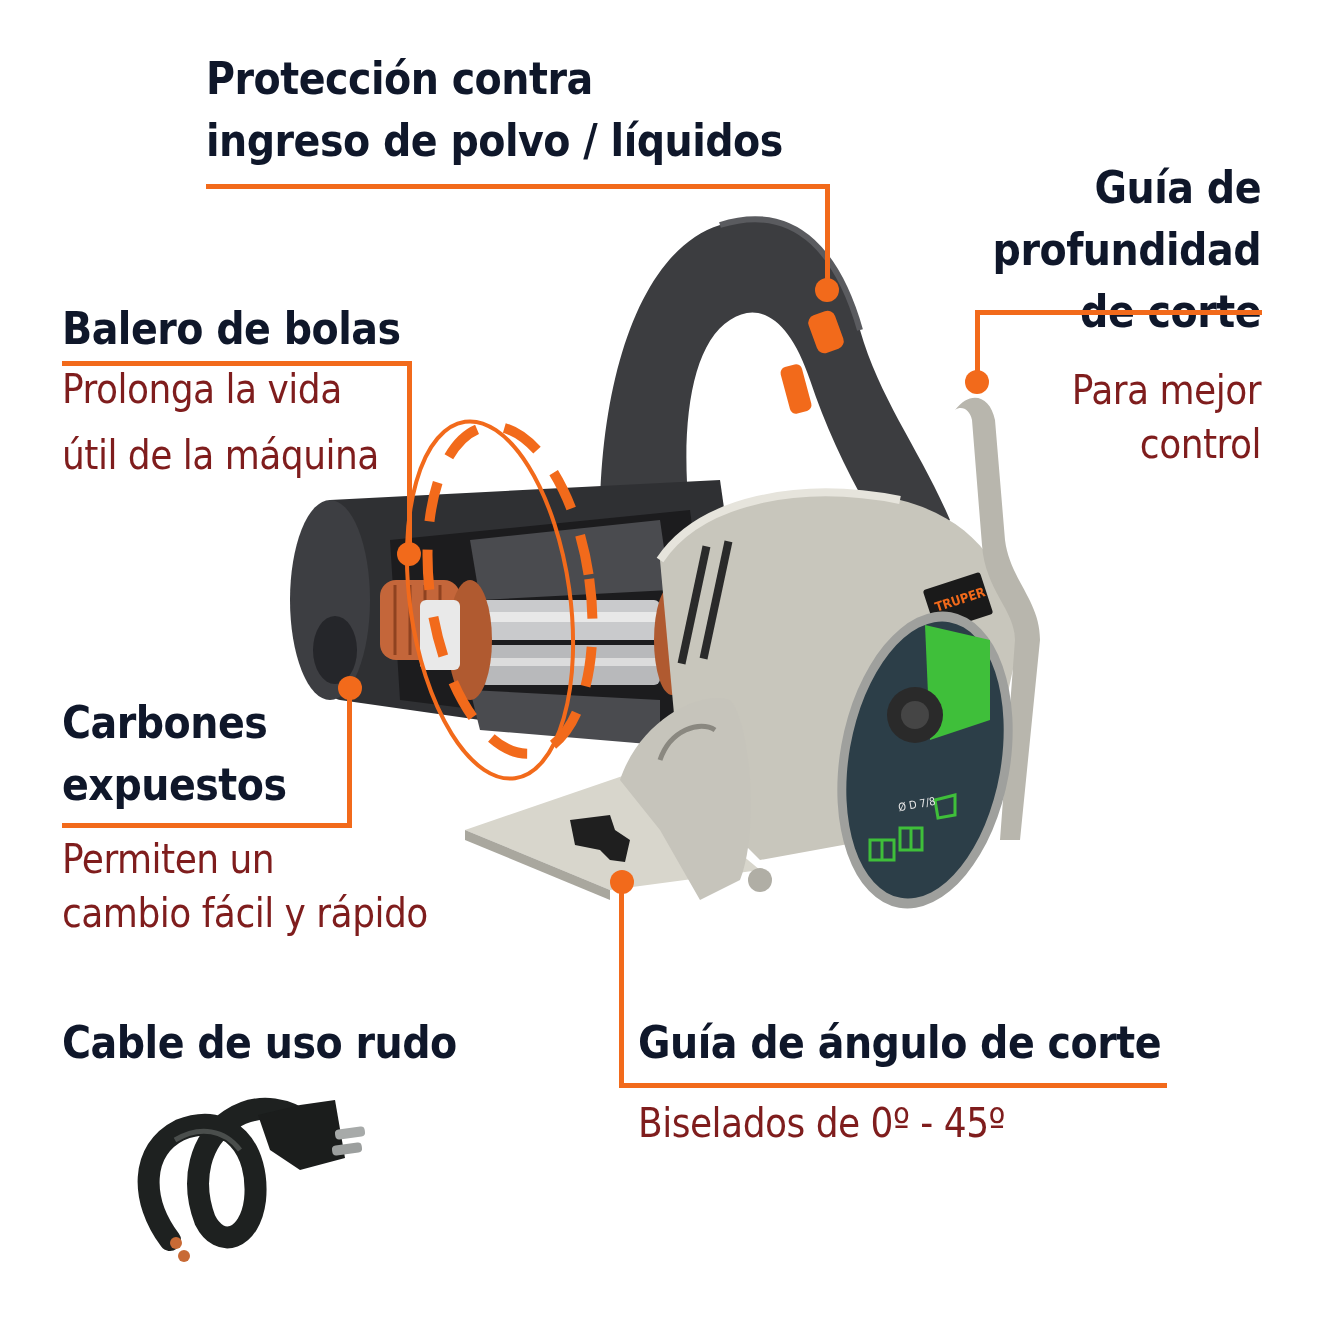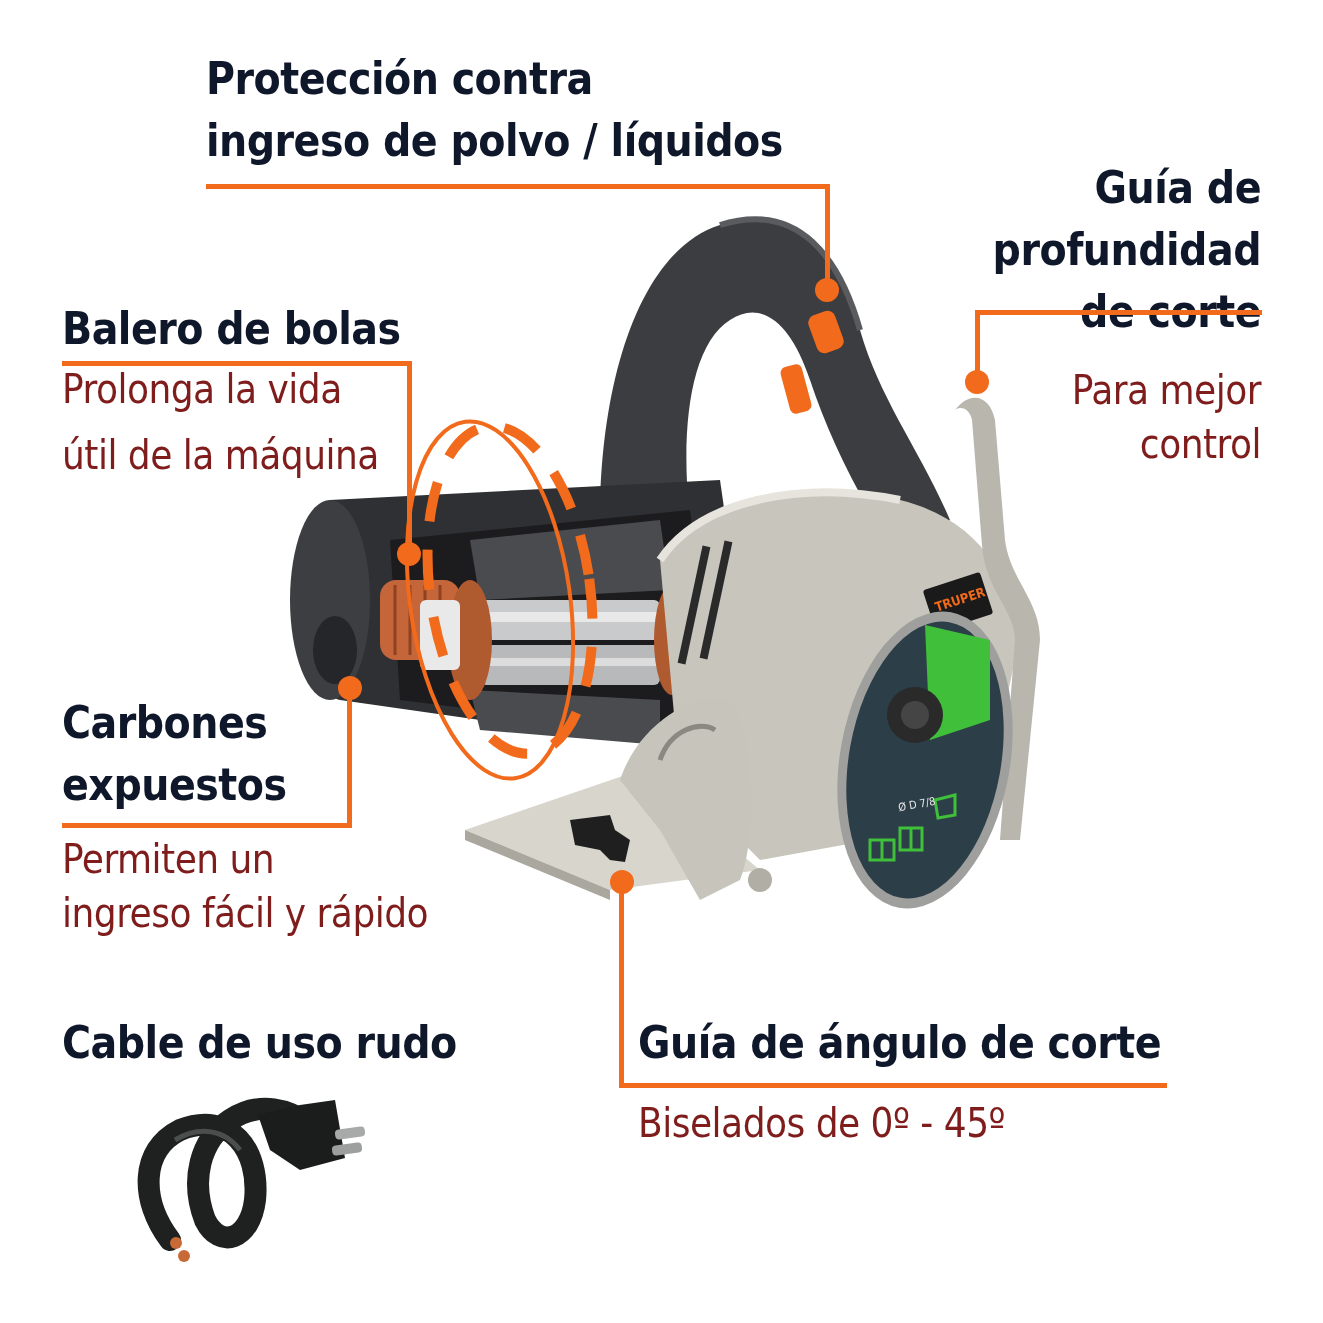--- a/index.html
+++ b/index.html
@@ -127,21 +127,21 @@
   <div class="abs sub" style="left:62px;top:428px;">útil de la máquina</div>
 </div>
 
 <div>
   <div class="dot" style="left:338px;top:676px;"></div>
   <div class="oline" style="left:347px;top:690px;width:5px;height:138px;"></div>
   <div class="oline" style="left:62px;top:823px;width:290px;height:5px;"></div>
   <div class="abs title" style="left:62px;top:692px;">Carbones</div>
   <div class="abs title" style="left:62px;top:754px;">expuestos</div>
   <div class="abs sub" style="left:62px;top:832px;">Permiten un</div>
-  <div class="abs sub" style="left:62px;top:886px;">ingreso fácil y rápido</div>
+  <div class="abs sub" style="left:62px;top:886px;">cambio fácil y rápido</div>
 </div>
 
 <div>
   <div class="abs title" style="left:62px;top:1012px;">Cable de uso rudo</div>
 </div>
 
 <div>
   <div class="dot" style="left:610px;top:870px;"></div>
   <div class="oline" style="left:619px;top:884px;width:5px;height:204px;"></div>
   <div class="oline" style="left:619px;top:1083px;width:548px;height:5px;"></div>

